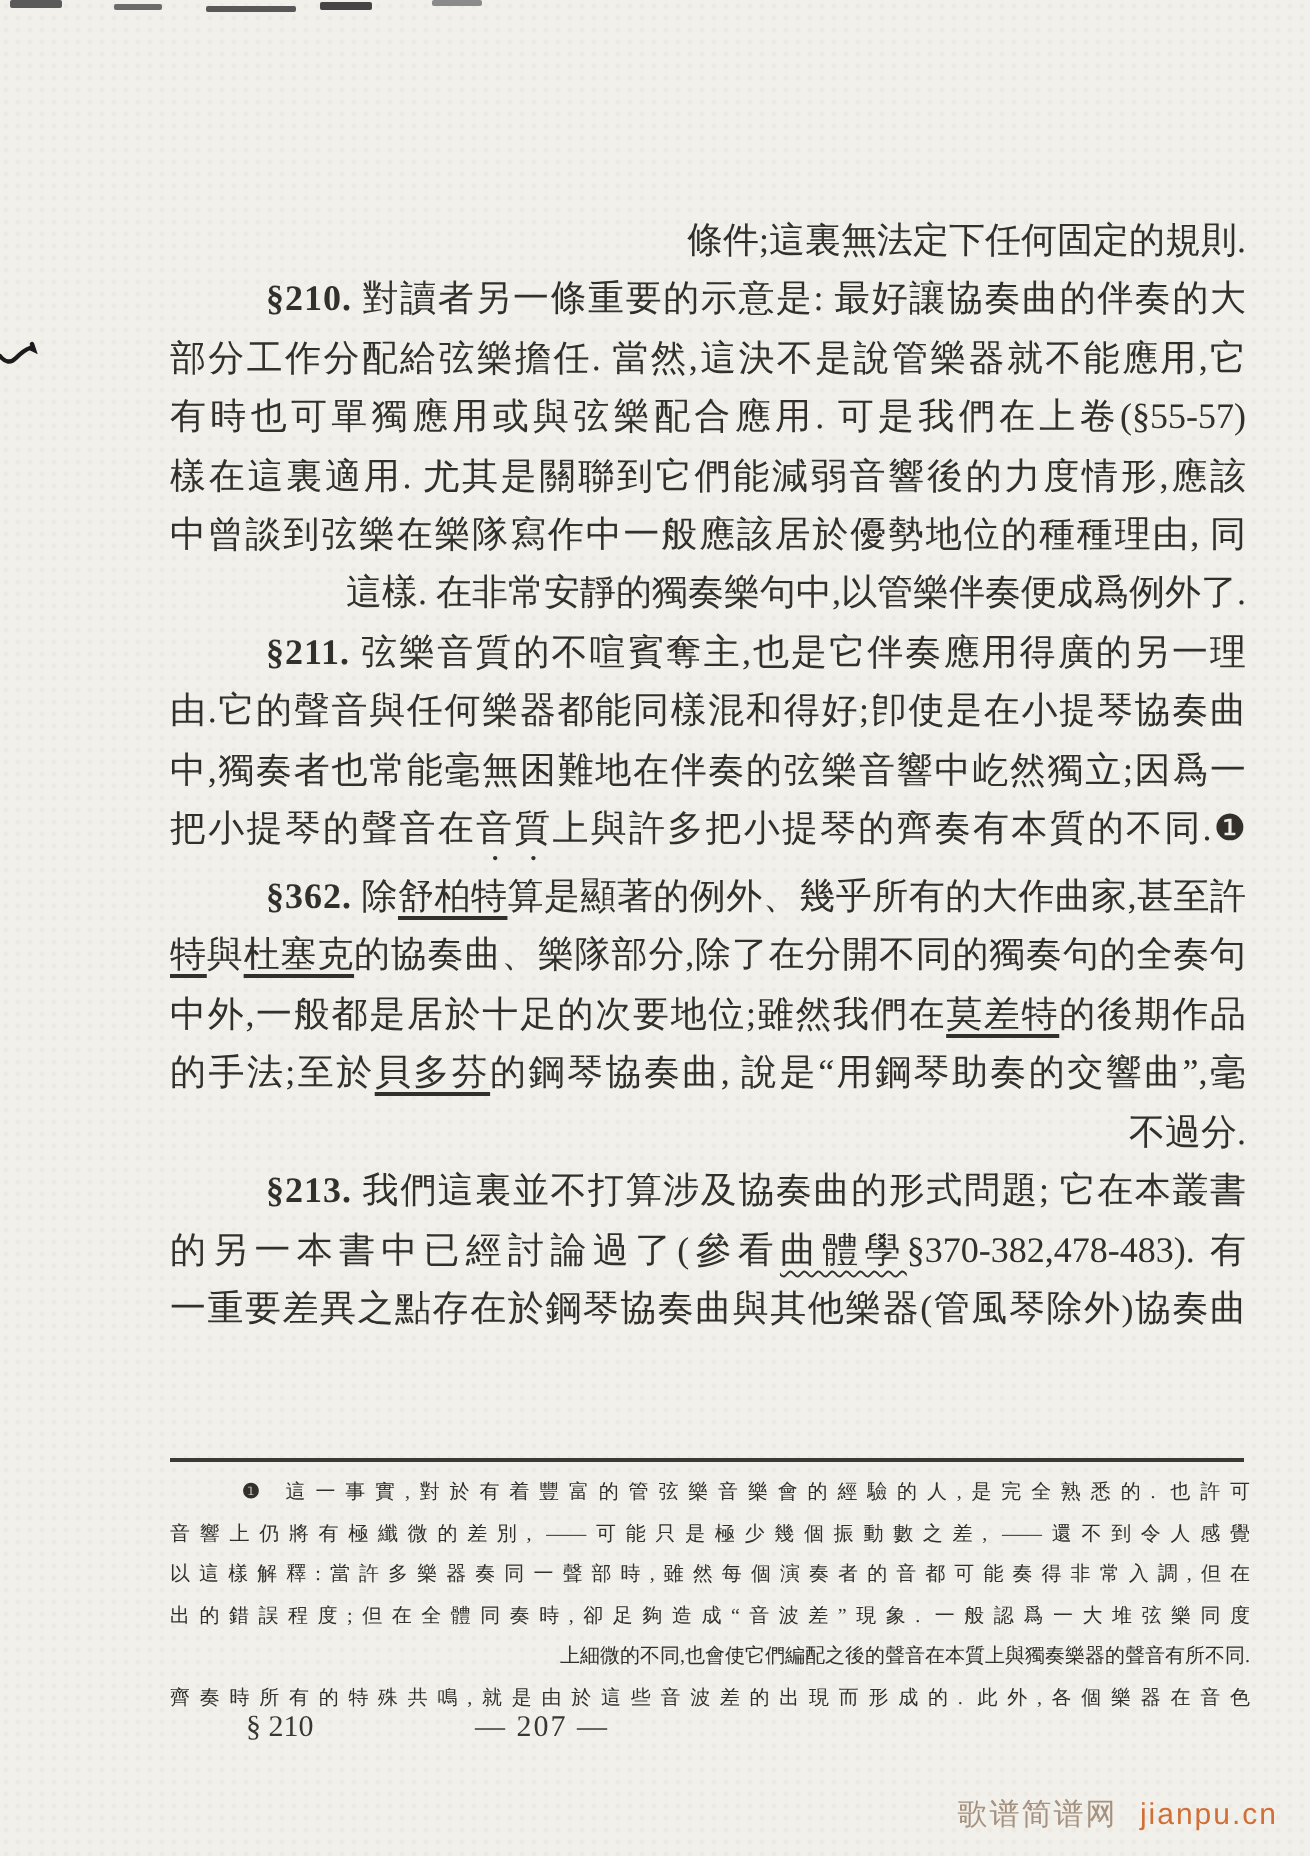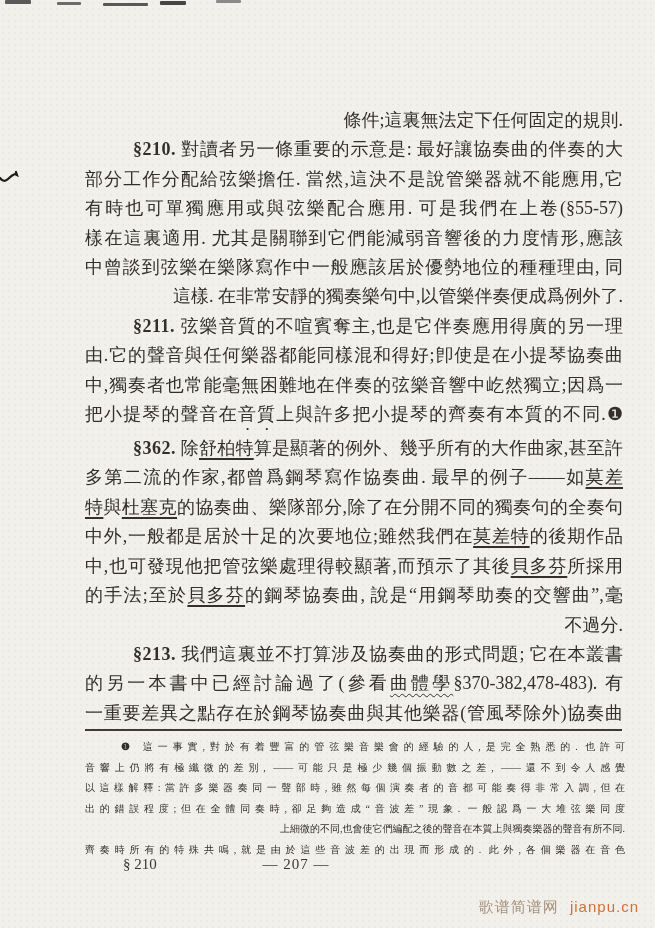--- a/index.html
+++ b/index.html
@@ -37,21 +37,21 @@
   .uw{text-decoration:underline wavy;text-underline-offset:4px;text-decoration-thickness:1px;}
   .emdot{
     -webkit-text-emphasis:filled dot;-webkit-text-emphasis-position:under right;
     text-emphasis:filled dot;text-emphasis-position:under right;
   }
   .footer-row{
     position:absolute;left:0;top:856px;width:655px;height:22px;
     font-size:15px;color:#3a3733;
   }
   .footer-section{position:absolute;left:123px;top:0;}
-  .footer-page{position:absolute;left:0;width:542px;text-align:center;top:0;letter-spacing:1px;padding-left:25px;}
+  .footer-page{position:absolute;left:0;width:542px;text-align:center;top:0;letter-spacing:1px;}
   .watermark{
     position:absolute;right:16px;top:898px;
     font-size:15px;letter-spacing:1px;
     font-family:"Liberation Sans","DejaVu Sans",sans-serif;
   }
   .wm-name{color:#a5917f;}
   .wm-url{color:#d06f38;margin-left:6px;}
   .squiggle{position:absolute;left:0;top:160px;}
 </style>
 </head>
@@ -75,24 +75,22 @@
       <div class="line just"><span>部分工作分配給弦樂擔任. 當然,這決不是說管樂器就不能應用,它</span></div>
       <div class="line just"><span>有時也可單獨應用或與弦樂配合應用. 可是我們在上卷(§55-57)</span></div>
       <div class="line just"><span>樣在這裏適用. 尤其是關聯到它們能減弱音響後的力度情形,應該</span></div>
       <div class="line just"><span>中曾談到弦樂在樂隊寫作中一般應該居於優勢地位的種種理由, 同</span></div>
       <div class="line"><span>這樣. 在非常安靜的獨奏樂句中,以管樂伴奏便成爲例外了.</span></div>
       <div class="line indent just"><span class="b">§211.</span><span> 弦樂音質的不喧賓奪主,也是它伴奏應用得廣的另一理</span></div>
       <div class="line just"><span>由.它的聲音與任何樂器都能同樣混和得好;卽使是在小提琴協奏曲</span></div>
       <div class="line just"><span>中,獨奏者也常能毫無困難地在伴奏的弦樂音響中屹然獨立;因爲一</span></div>
       <div class="line just"><span>把小提琴的聲音在</span><span class="emdot">音質</span><span>上與許多把小提琴的齊奏有本質的不同.</span><span>❶</span></div>
       <div class="line indent just"><span class="b">§362.</span><span> 除</span><span class="u">舒柏特</span><span>算是顯著的例外、幾乎所有的大作曲家,甚至許</span></div>
-      <div class="line just"><span>多第二流的作家,都曾爲鋼琴寫作協奏曲. 最早的例子——如</span><span class="u">莫差</span></div>
       <div class="line just"><span class="u">特</span><span>與</span><span class="u">杜塞克</span><span>的協奏曲、樂隊部分,除了在分開不同的獨奏句的全奏句</span></div>
       <div class="line just"><span>中外,一般都是居於十足的次要地位;雖然我們在</span><span class="u">莫差特</span><span>的後期作品</span></div>
-      <div class="line just"><span>中,也可發現他把管弦樂處理得較顯著,而預示了其後</span><span class="u">貝多芬</span><span>所採用</span></div>
       <div class="line just"><span>的手法;至於</span><span class="u">貝多芬</span><span>的鋼琴協奏曲, 說是“用鋼琴助奏的交響曲”,毫</span></div>
       <div class="line"><span>不過分.</span></div>
       <div class="line indent just"><span class="b">§213.</span><span> 我們這裏並不打算涉及協奏曲的形式問題; 它在本叢書</span></div>
       <div class="line just"><span>的另一本書中已經討論過了(參看</span><span class="uw">曲體學</span><span>§370-382,478-483). 有</span></div>
       <div class="line just"><span>一重要差異之點存在於鋼琴協奏曲與其他樂器(管風琴除外)協奏曲</span></div>
     </main>
 
   <div class="footnote-rule"></div>
 
   <section class="footnote-block">

